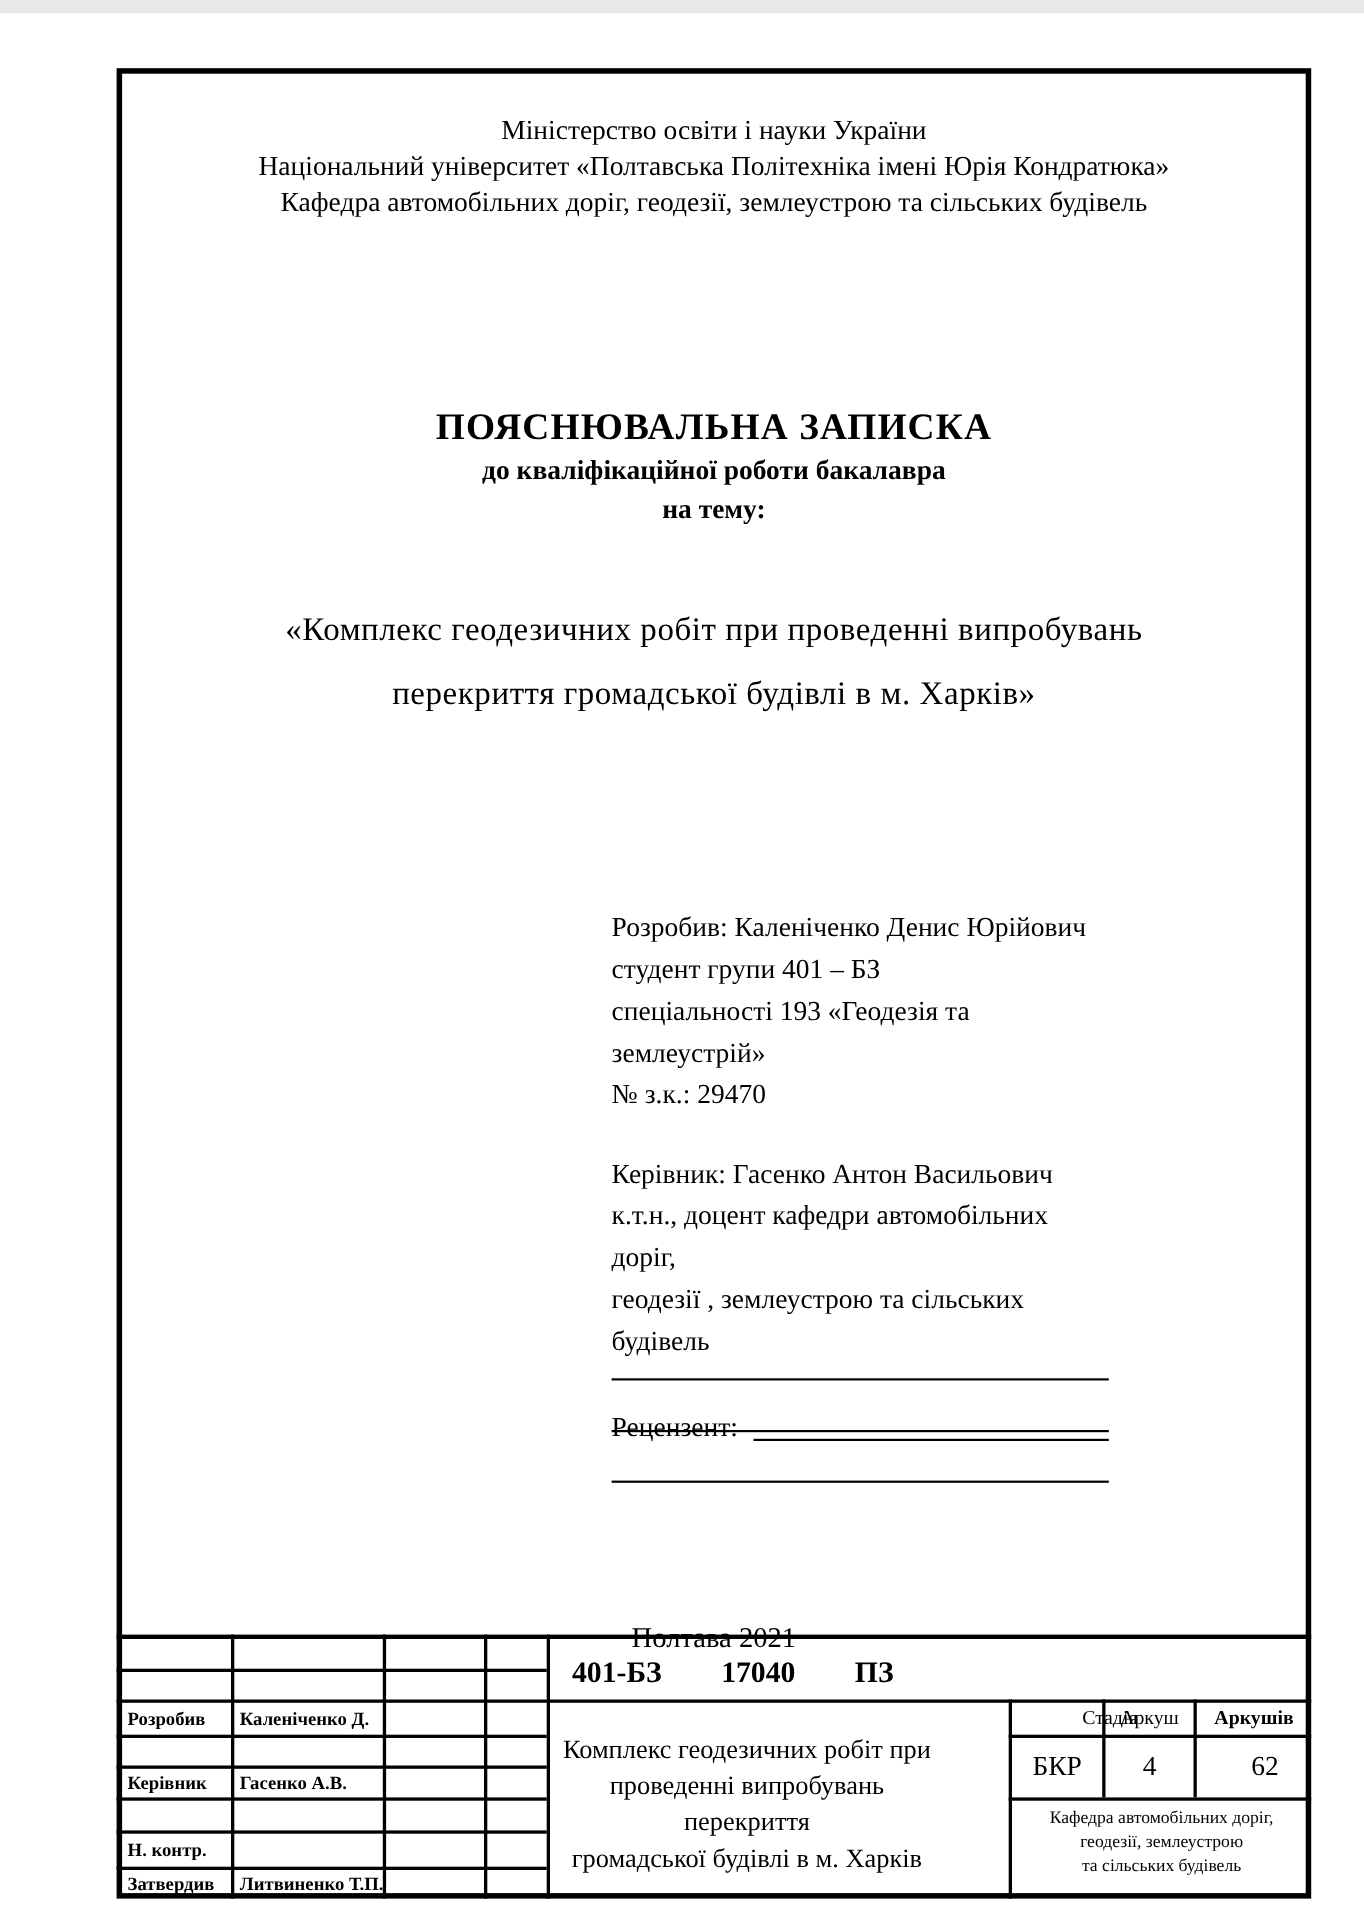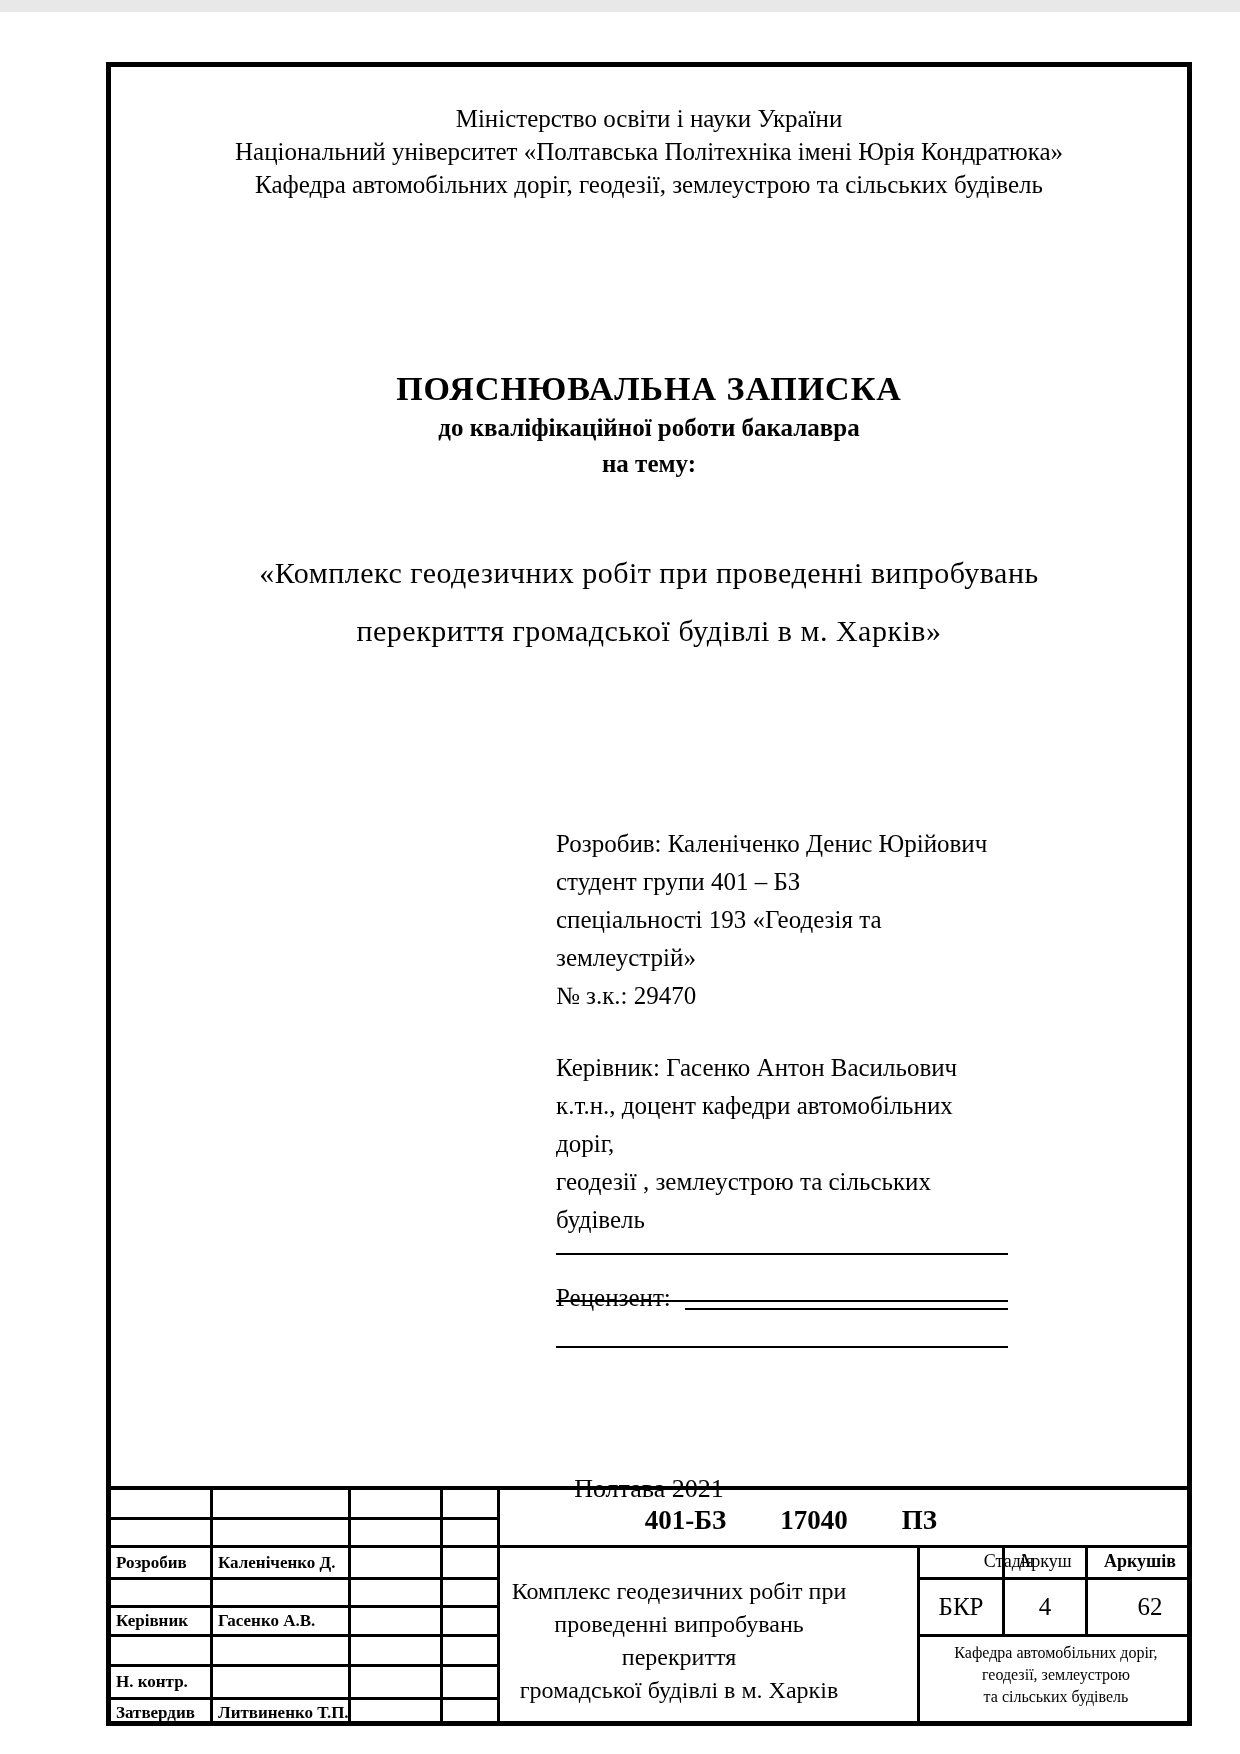--- a/index.html
+++ b/index.html
@@ -66,22 +66,22 @@
   .gl.h7{left:0;top:211px;width:391px;height:3px;}
   
   .gl.v1{left:104px;top:0;width:3px;height:240px;}
   .gl.v2{left:242px;top:0;width:3px;height:240px;}
   .gl.v3{left:334px;top:0;width:3px;height:240px;}
   .gl.v4{left:391px;top:0;width:3px;height:240px;}
   .gl.v5{left:811px;top:59px;width:3px;height:181px;}
   .gl.v6{left:896px;top:59px;width:3px;height:89px;}
   .gl.v7{left:979px;top:59px;width:3px;height:89px;}
   .doc-code{
-    position:absolute;left:371px;top:12px;width:460px;
-    text-align:right;font-weight:bold;font-size:27px;line-height:44px;
+    position:absolute;left:414px;top:12px;width:460px;
+    text-align:left;font-weight:bold;font-size:27px;line-height:44px;
     white-space:pre;
   }
   .cell-label{position:absolute;left:10px;width:92px;font-weight:bold;font-size:17px;white-space:nowrap;}
   .cell-name{position:absolute;left:112px;width:130px;font-weight:bold;font-size:17px;white-space:nowrap;}
   .rowA{top:62px;height:29px;line-height:29px;}
   .rowB{top:122px;height:26px;line-height:26px;}
   .rowC{top:181px;height:30px;line-height:30px;}
   .rowD{top:214px;height:26px;line-height:26px;}
   .stamp-work-title{
     position:absolute;left:391px;top:59px;width:364px;height:181px;

